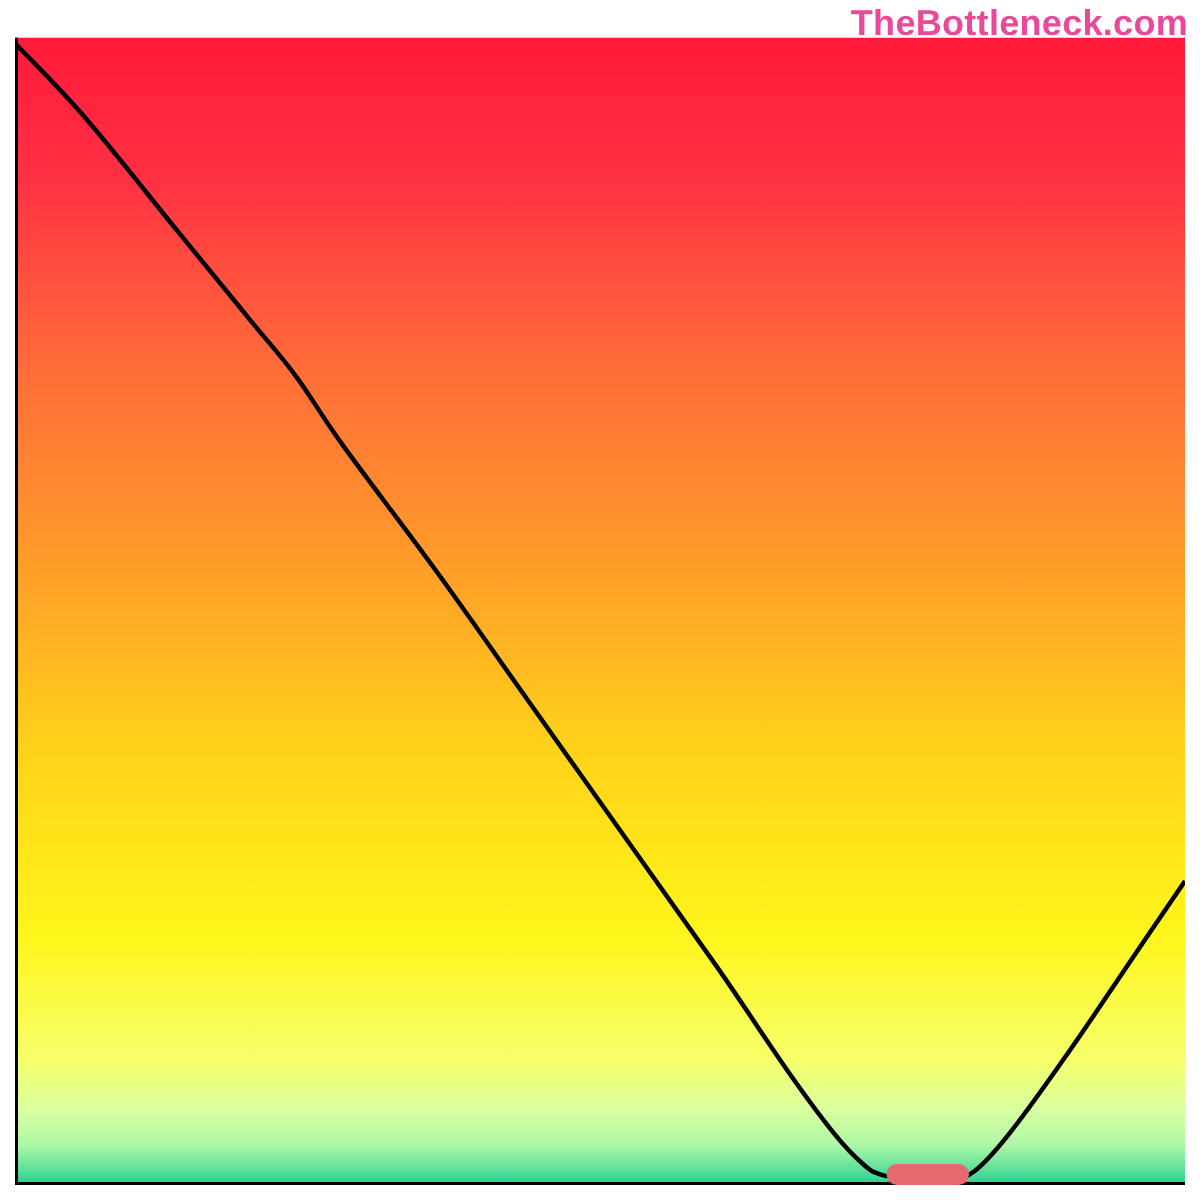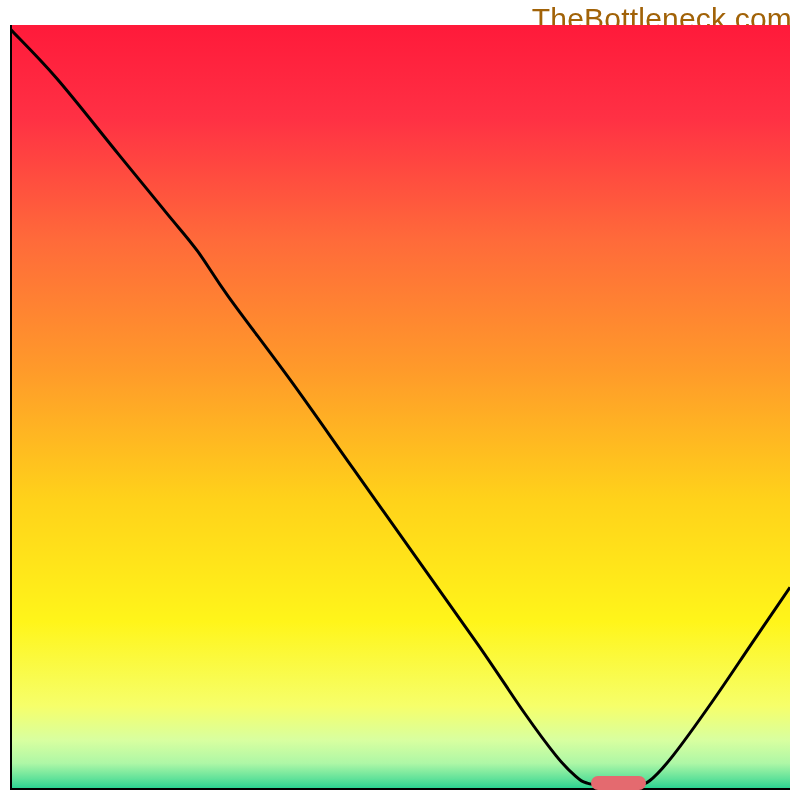--- a/index.html
+++ b/index.html
@@ -13,23 +13,23 @@
   }
   .stage {
     position: relative;
     width: 800px;
     height: 800px;
   }
   .watermark {
     position: absolute;
     top: 2px;
     right: 8px;
-    font-size: 30px;
-    font-weight: 400;
-    color: #a16207;
+    font-size: 24px;
+    font-weight: 700;
+    color: #ec4899;
     letter-spacing: 0.2px;
     pointer-events: none;
   }
   .plot {
     position: absolute;
     left: 10px;
     top: 25px;
     width: 780px;
     height: 765px;
   }

